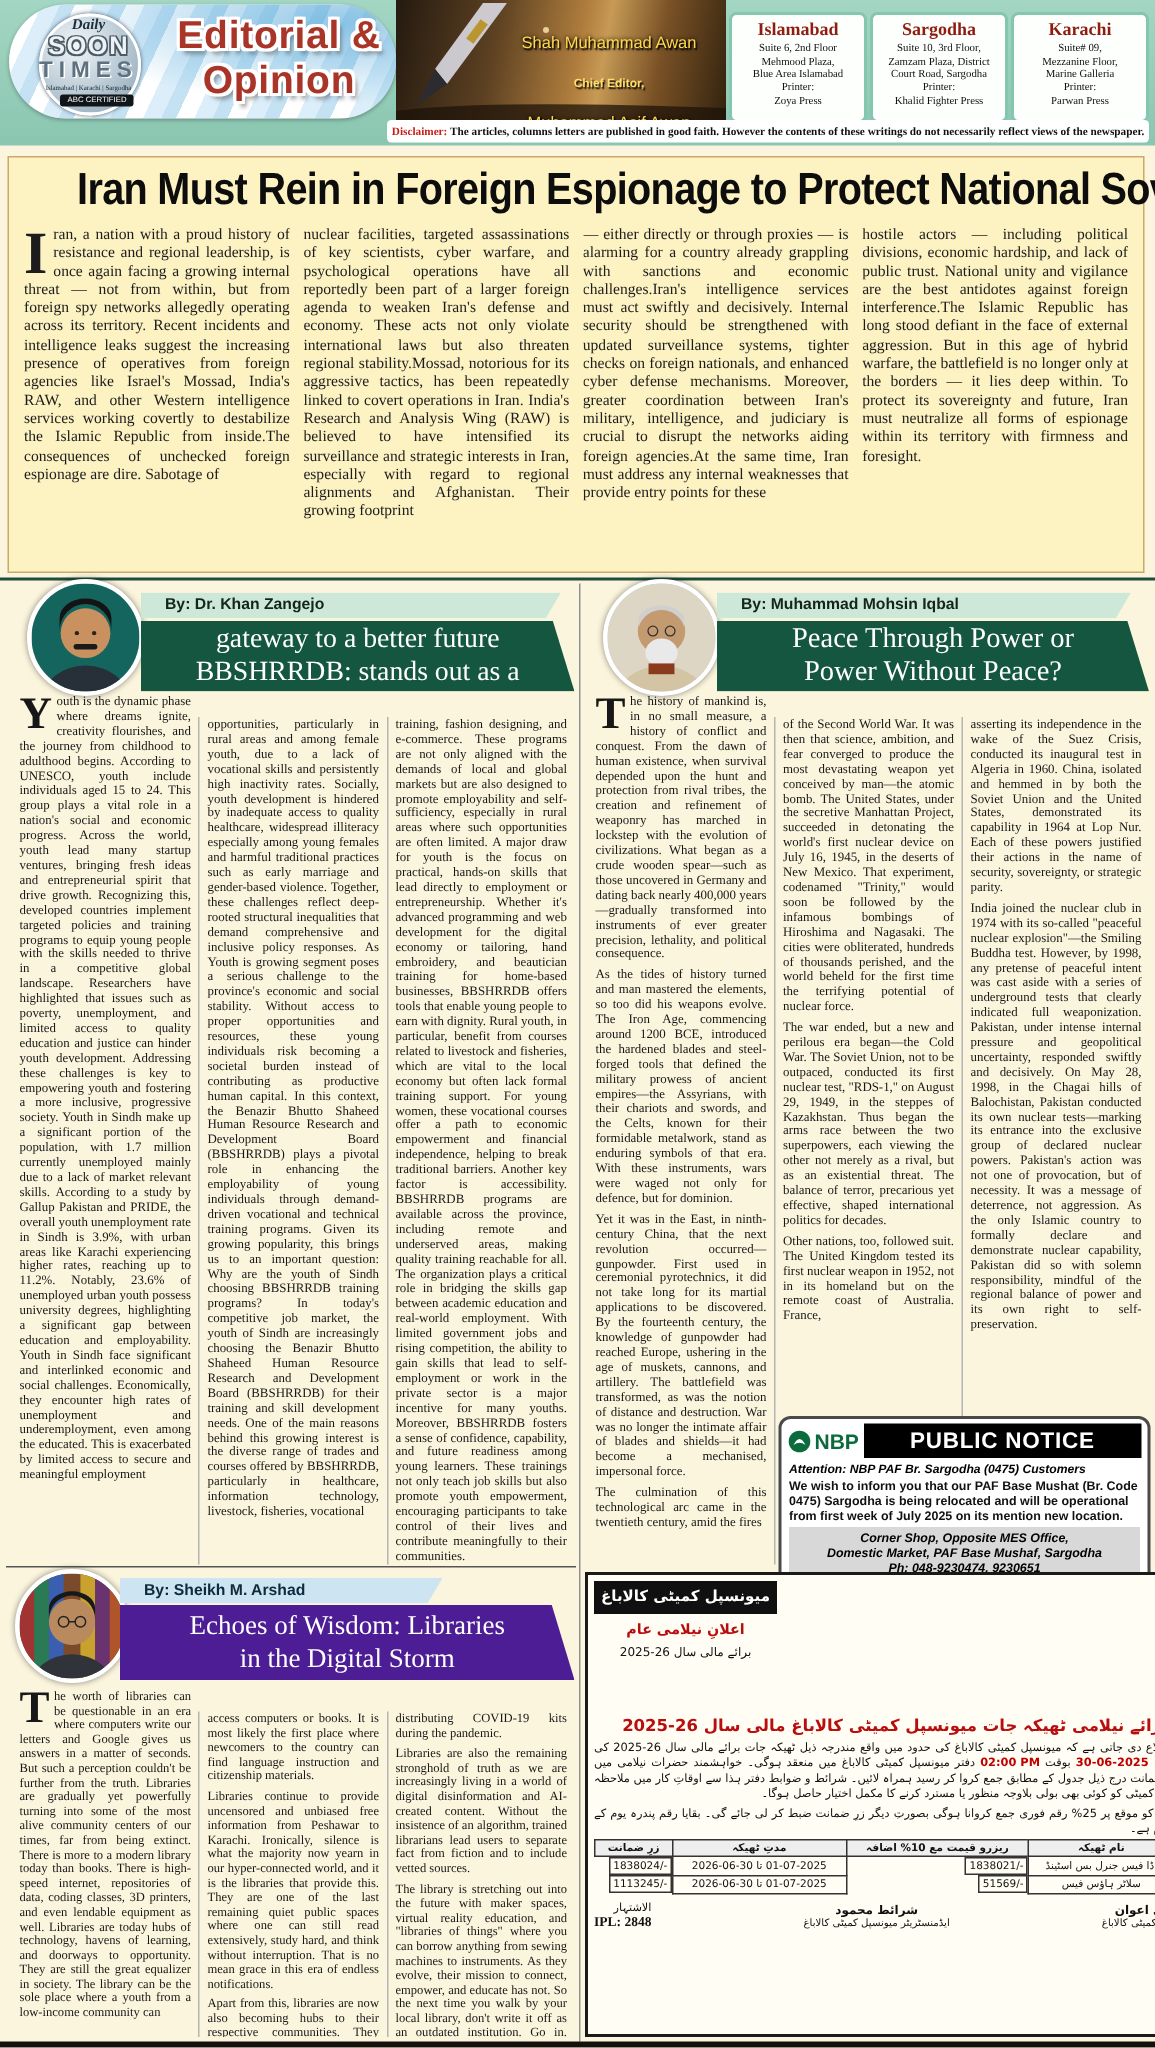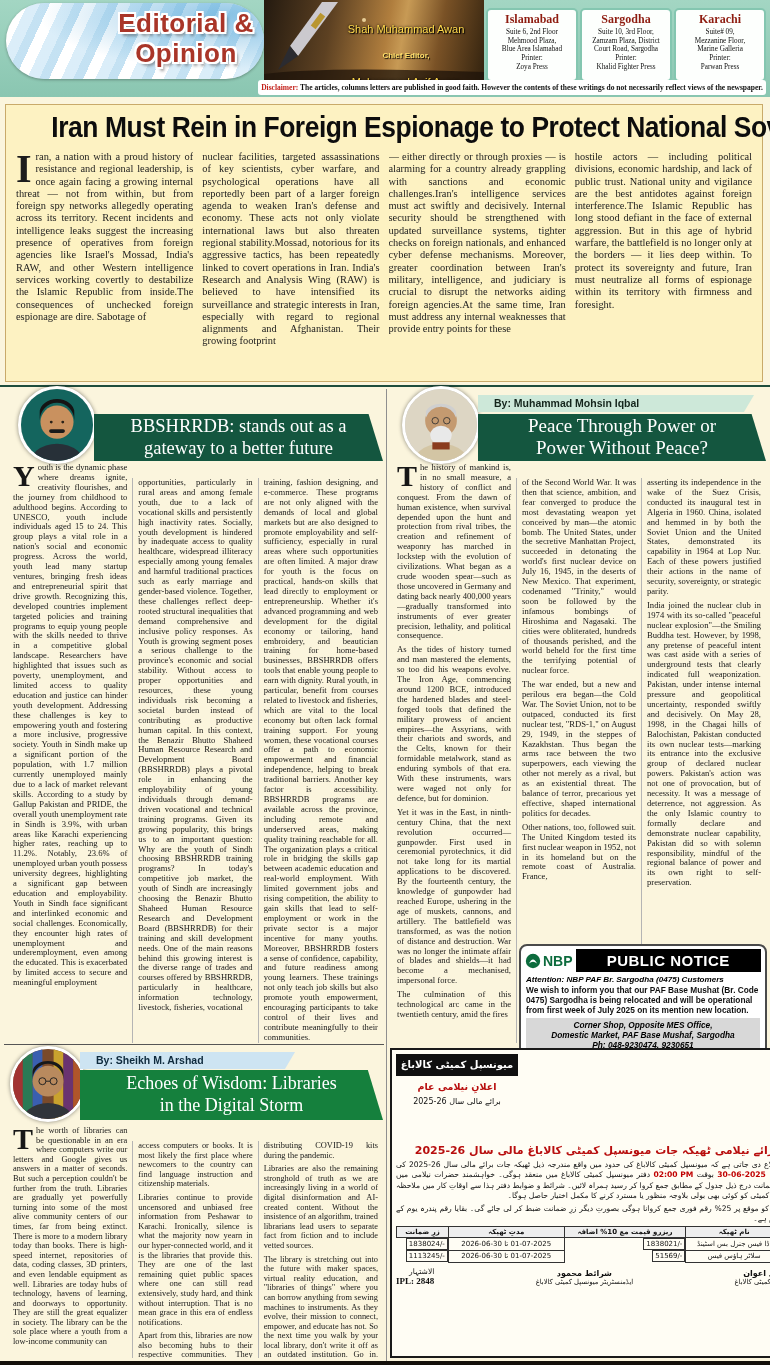--- a/index.html
+++ b/index.html
@@ -50,21 +50,21 @@
 
   
   .art-photo{position:absolute;border-radius:50%;border:3px solid #fff;box-shadow:0 0 4px rgba(0,0,0,.45);overflow:hidden;background:#ccc;}
   .art-photo svg{display:block;}
   .kicker{position:absolute;height:17px;font-family:"Liberation Sans",sans-serif;font-weight:700;font-size:10.5px;color:#14251c;line-height:17px;padding-left:16px;box-sizing:border-box;clip-path:polygon(0 0,100% 0,calc(100% - 10px) 100%,0 100%);}
   .kicker.green{background:#cde8d9;}
   .kicker.blue{background:#cde4f2;color:#0e2a3d;}
   .banner{position:absolute;font-family:"Liberation Serif",serif;color:#fff;text-align:center;clip-path:polygon(0 0,95% 0,100% 100%,0 100%);}
   .banner div{white-space:nowrap;}
   .banner.green{background:#14563f;}
-  .banner.blue{background:#15803d;}
+  .banner.blue{background:#4c1d95;}
   .art-body{position:absolute;display:flex;}
   .acol{flex:1;overflow:hidden;text-align:justify;font-size:8.6px;line-height:9.9px;color:#171717;padding:0 5px;}
   .acol + .acol{border-left:1px solid #b4b4b4;margin-top:15px;}
   .acol p{margin:0 0 4px;}
   .adc p:first-child::first-letter{float:left;font-size:30px;line-height:23px;font-weight:bold;padding:1px 3px 0 0;}
 
   
   .nbp{position:absolute;left:519px;top:944px;width:248px;height:192px;background:#fff;border:2px solid #4a4a4a;border-radius:8px;font-family:"Liberation Sans",sans-serif;overflow:hidden;box-sizing:border-box;}
   .nbp-head{display:flex;align-items:center;gap:3px;padding:3px 4px 1px;}
   .nbp-logo{display:flex;align-items:center;gap:2px;font-weight:800;color:#0c6b3d;font-size:14px;}
@@ -96,20 +96,28 @@
   .ad-ipl{font-family:"Liberation Serif",serif;font-weight:700;font-size:9px;}
 </style>
 </head>
 <body>
 
 <div class="page">
 
   <div class="masthead">
     <div class="mh-banner">
       <div class="mh-deco"></div>
+      <div class="mh-logo">
+        <div class="globe"></div>
+        <div class="logo-daily">Daily</div>
+        <div class="logo-soon">SOON</div>
+        <div class="logo-times">TIMES</div>
+        <div class="logo-cities">Islamabad | Karachi | Sargodha</div>
+        <div class="logo-abc">ABC CERTIFIED</div>
+      </div>
       <div class="mh-title">
         <div class="t1">Editorial &amp;</div>
         <div class="t2">Opinion</div>
       </div>
     </div>
     <div class="mh-photo">
       <svg width="220" height="80" viewBox="0 0 220 80">
         <polygon points="58,2 74,2 34,56 26,46" fill="#d9d9e2" opacity="0.9"></polygon>
         <polygon points="34,56 26,46 14,70 " fill="#2b2b30"></polygon>
         <rect x="46" y="18" width="16" height="6" transform="rotate(-53 54 21)" fill="#b9962f"></rect>
@@ -186,23 +194,24 @@
     <svg viewBox="0 0 100 100" width="72" height="72">
       <rect width="100" height="100" fill="#14655e"></rect>
       <ellipse cx="50" cy="108" rx="40" ry="32" fill="#273038"></ellipse>
       <circle cx="50" cy="46" r="23" fill="#c9915f"></circle>
       <path d="M26,44 a24,25 0 0 1 48,0 l0,-12 a24,18 0 0 0 -48,0 z" fill="#141414"></path>
       <rect x="39" y="56" width="22" height="5" rx="2.5" fill="#1a1a1a"></rect>
       <circle cx="42" cy="46" r="2" fill="#2b2218"></circle>
         <circle cx="58" cy="46" r="2" fill="#2b2218"></circle>
     </svg>
   </div>
+  <div class="kicker green" style="left:94px;top:395px;width:280px;">By: Dr. Khan Zangejo</div>
   <div class="banner green" style="left:94px;top:414px;width:289px;height:46px;font-size:18.5px;line-height:22px;padding-top:1px;">
+    <div>gateway to a better future</div>
     <div>BBSHRRDB: stands out as a</div>
-    <div>gateway to a better future</div>
   </div>
   <div class="art-body" style="left:8px;top:463px;width:375px;height:580px;">
     <div class="acol adc">
         <p>Youth is the dynamic phase where dreams ignite, creativity flourishes, and the journey from childhood to adulthood begins. According to UNESCO, youth include individuals aged 15 to 24. This group plays a vital role in a nation's social and economic progress. Across the world, youth lead many startup ventures, bringing fresh ideas and entrepreneurial spirit that drive growth. Recognizing this, developed countries implement targeted policies and training programs to equip young people with the skills needed to thrive in a competitive global landscape. Researchers have highlighted that issues such as poverty, unemployment, and limited access to quality education and justice can hinder youth development. Addressing these challenges is key to empowering youth and fostering a more inclusive, progressive society. Youth in Sindh make up a significant portion of the population, with 1.7 million currently unemployed mainly due to a lack of market relevant skills. According to a study by Gallup Pakistan and PRIDE, the overall youth unemployment rate in Sindh is 3.9%, with urban areas like Karachi experiencing higher rates, reaching up to 11.2%. Notably, 23.6% of unemployed urban youth possess university degrees, highlighting a significant gap between education and employability. Youth in Sindh face significant and interlinked economic and social challenges. Economically, they encounter high rates of unemployment and underemployment, even among the educated. This is exacerbated by limited access to secure and meaningful employment</p>
       </div>
     <div class="acol">
         <p>opportunities, particularly in rural areas and among female youth, due to a lack of vocational skills and persistently high inactivity rates. Socially, youth development is hindered by inadequate access to quality healthcare, widespread illiteracy especially among young females and harmful traditional practices such as early marriage and gender-based violence. Together, these challenges reflect deep-rooted structural inequalities that demand comprehensive and inclusive policy responses. As Youth is growing segment poses a serious challenge to the province's economic and social stability. Without access to proper opportunities and resources, these young individuals risk becoming a societal burden instead of contributing as productive human capital. In this context, the Benazir Bhutto Shaheed Human Resource Research and Development Board (BBSHRRDB) plays a pivotal role in enhancing the employability of young individuals through demand-driven vocational and technical training programs. Given its growing popularity, this brings us to an important question: Why are the youth of Sindh choosing BBSHRRDB training programs? In today's competitive job market, the youth of Sindh are increasingly choosing the Benazir Bhutto Shaheed Human Resource Research and Development Board (BBSHRRDB) for their training and skill development needs. One of the main reasons behind this growing interest is the diverse range of trades and courses offered by BBSHRRDB, particularly in healthcare, information technology, livestock, fisheries, vocational</p>
       </div>
     <div class="acol">
         <p>training, fashion designing, and e-commerce. These programs are not only aligned with the demands of local and global markets but are also designed to promote employability and self-sufficiency, especially in rural areas where such opportunities are often limited. A major draw for youth is the focus on practical, hands-on skills that lead directly to employment or entrepreneurship. Whether it's advanced programming and web development for the digital economy or tailoring, hand embroidery, and beautician training for home-based businesses, BBSHRRDB offers tools that enable young people to earn with dignity. Rural youth, in particular, benefit from courses related to livestock and fisheries, which are vital to the local economy but often lack formal training support. For young women, these vocational courses offer a path to economic empowerment and financial independence, helping to break traditional barriers. Another key factor is accessibility. BBSHRRDB programs are available across the province, including remote and underserved areas, making quality training reachable for all. The organization plays a critical role in bridging the skills gap between academic education and real-world employment. With limited government jobs and rising competition, the ability to gain skills that lead to self-employment or work in the private sector is a major incentive for many youths. Moreover, BBSHRRDB fosters a sense of confidence, capability, and future readiness among young learners. These trainings not only teach job skills but also promote youth empowerment, encouraging participants to take control of their lives and contribute meaningfully to their communities.</p>

